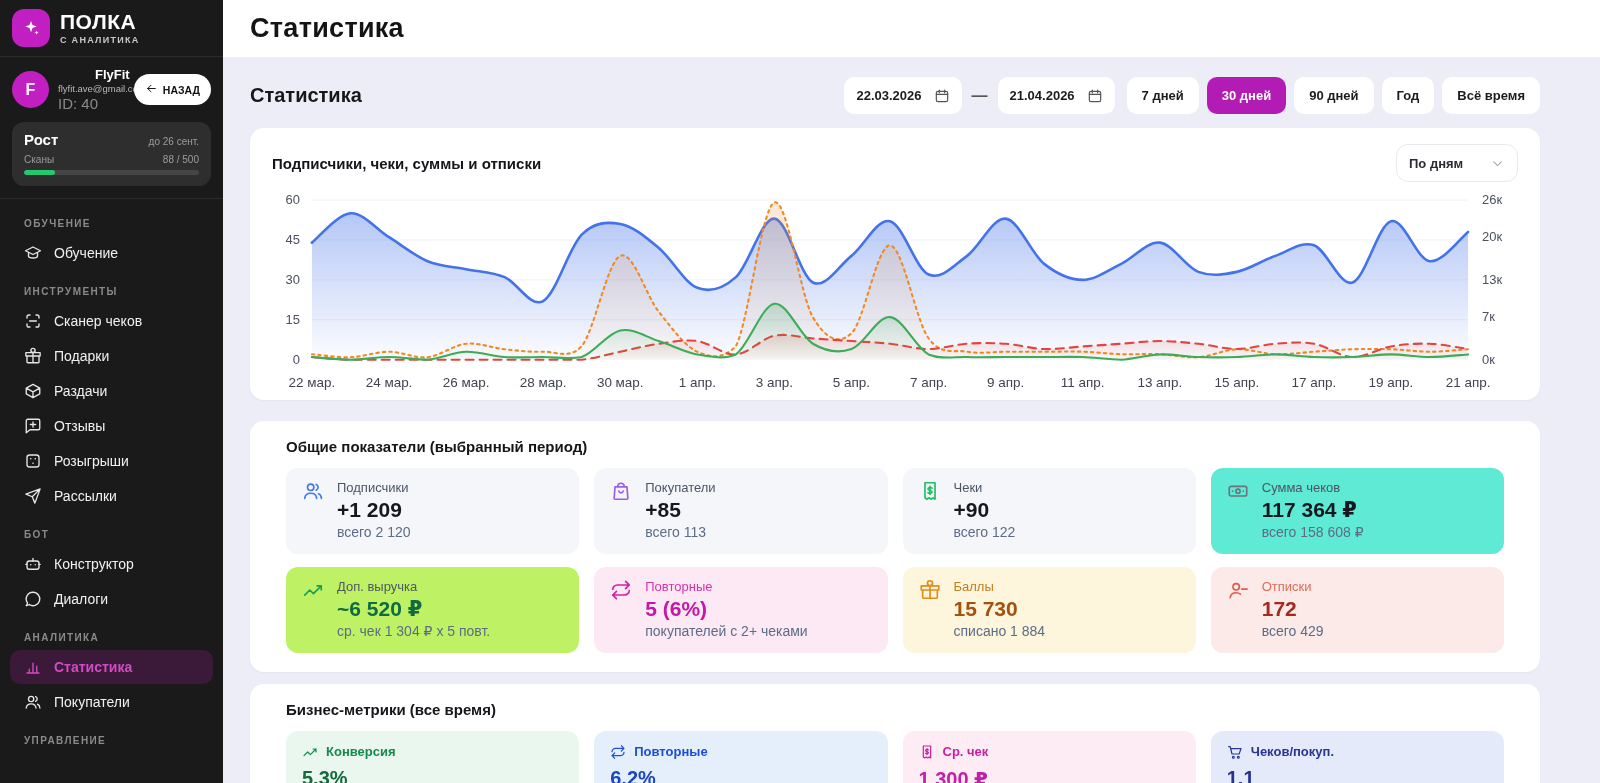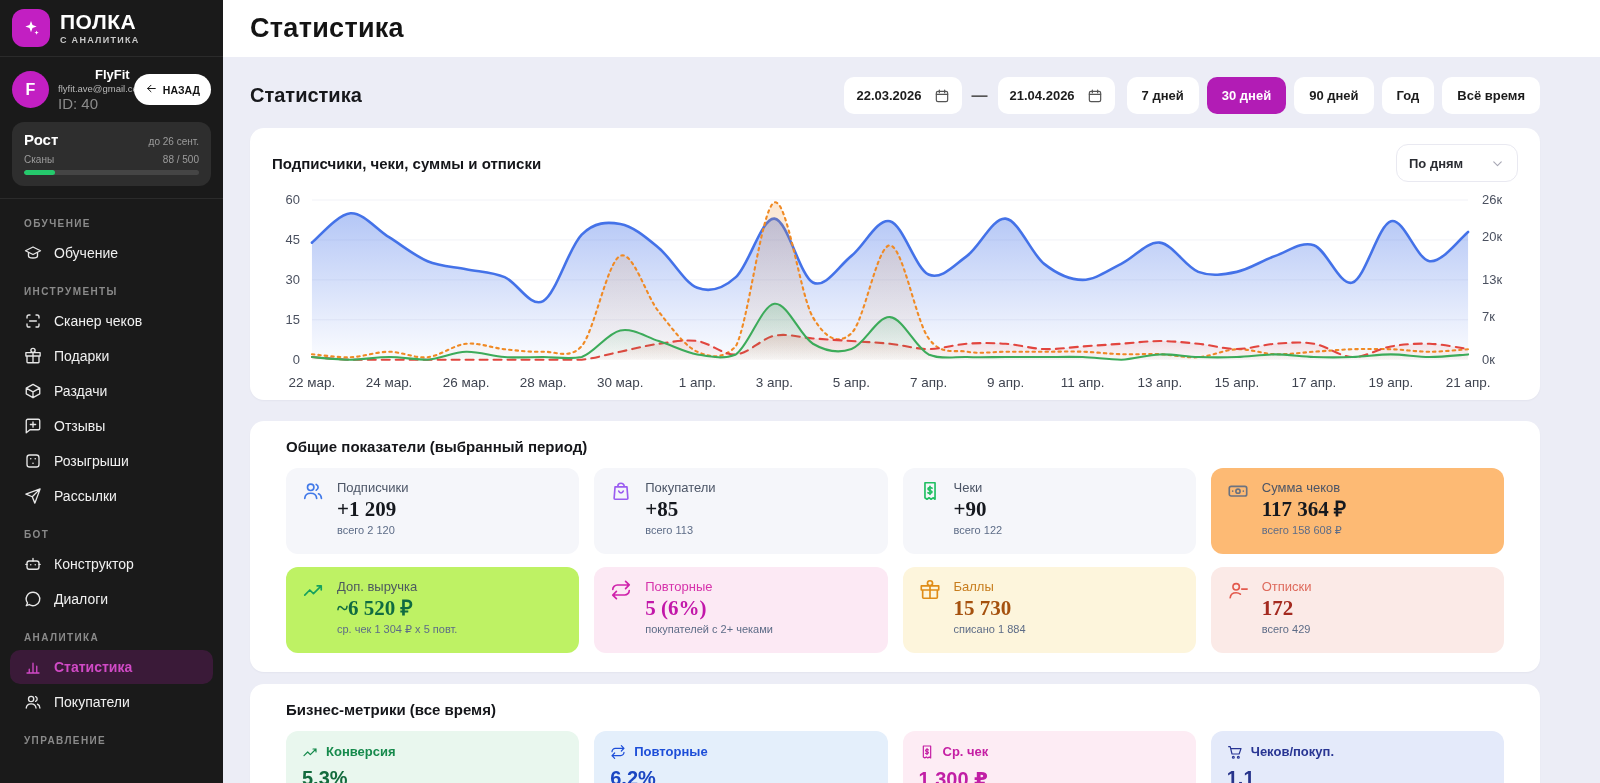--- a/index.html
+++ b/index.html
@@ -57,22 +57,22 @@
   .select-pill { width:122px; height:38px; border:1.5px solid #e9e9f1; border-radius:12px; background:#fff; display:flex; align-items:center; justify-content:space-between; padding:0 12px; font-size:13px; font-weight:600; color:#2b2d33; cursor:pointer; }
   .select-pill .chev { color:#a7a7b4; display:flex; }
   .chart-svg { display:block; width:100%; margin-top:2px; }
 
   .section-card { margin-top:21px; padding:17px 36px 19px; }
   .section-title { font-size:15px; font-weight:800; color:#15161a; }
   .metric-grid { display:grid; grid-template-columns:repeat(4,1fr); gap:15px; margin-top:13px; }
   .metric-card { border-radius:12px; padding:12px 16px; min-height:86px; display:flex; align-items:flex-start; gap:13px; }
   .metric-ic { display:flex; }
   .metric-label { font-size:13px; color:#4c5566; }
-  .metric-value { font-size:21px; font-weight:800; margin-top:2px; line-height:1.2;font-family:Liberation Serif, serif; }
-  .metric-sub { font-size:11px; color:#5d6c87; margin-top:2px; }
+  .metric-value { font-size:21px; font-weight:800; margin-top:2px; line-height:1.2; }
+  .metric-sub { font-size:14px; color:#5d6c87; margin-top:2px; }
 
   .biz-grid { display:grid; grid-template-columns:repeat(4,1fr); gap:15px; margin-top:13px; }
   .biz-card { border-radius:12px; padding:13px 16px; min-height:88px; }
   .biz-head { display:flex; align-items:center; gap:8px; font-size:13px; font-weight:800; }
   .biz-value { font-size:20px; font-weight:800; margin-top:7px; }
 </style>
 </head>
 <body>
 
 <aside class="sidebar">
@@ -365,21 +365,21 @@
                 <path d="M6.5 3h11v18l-2.2-1.6-2.1 1.6-2.2-1.6L8.7 21 6.5 19.4zM12 6.8v9"></path>
                 <path d="M14.2 8.9c-1.6-1.2-4.4-.8-4.4 1s4.4 1.2 4.4 3-2.8 2.2-4.4 1"></path>
               </svg>
             </span>
             <div>
               <div class="metric-label" style="color:#4c5566">Чеки</div>
               <div class="metric-value" style="color:#15181e">+90</div>
               <div class="metric-sub">всего 122</div>
             </div>
           </div>
-          <div class="metric-card" style="background: #fdba74;">
+          <div class="metric-card" style="background: #5eead4;">
             <span class="metric-ic" style="color:#6b7280">
               <svg width="22" height="22" viewBox="0 0 24 24" fill="none" stroke="currentColor" stroke-width="1.8" stroke-linecap="round" stroke-linejoin="round">
                 <rect x="2.5" y="7" width="19" height="10.5" rx="2"></rect>
                 <circle cx="12" cy="12.2" r="2.3"></circle>
                 <path d="M6.2 12.2h.01M17.8 12.2h.01"></path>
               </svg>
             </span>
             <div>
               <div class="metric-label" style="color:#4c5566">Сумма чеков</div>
               <div class="metric-value" style="color:#15181e">117 364 ₽</div>

